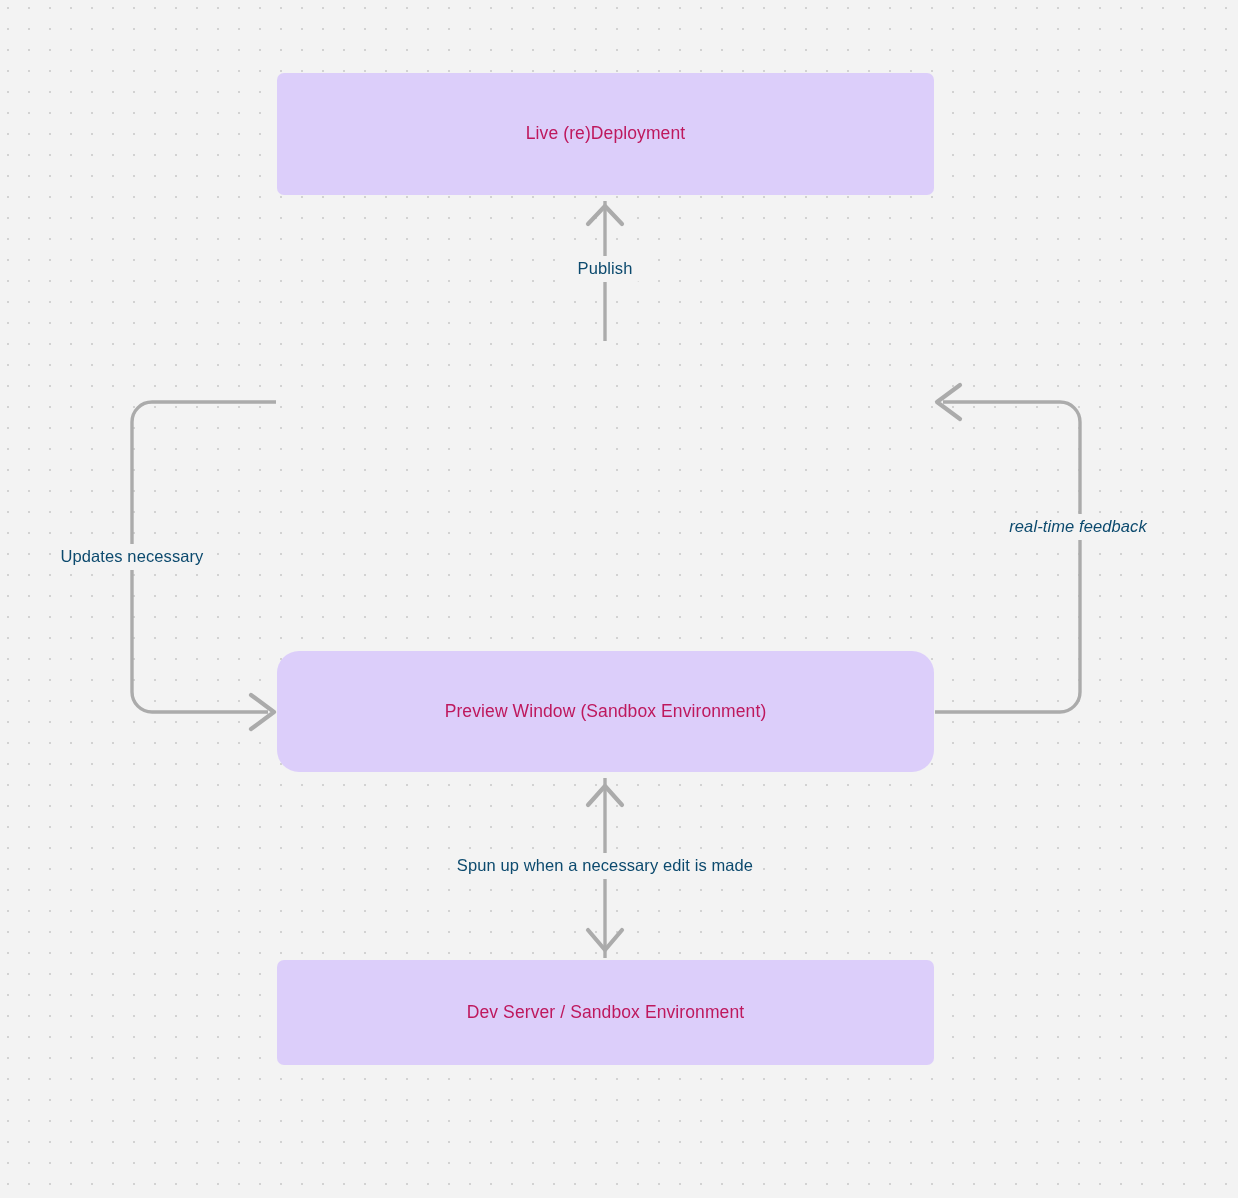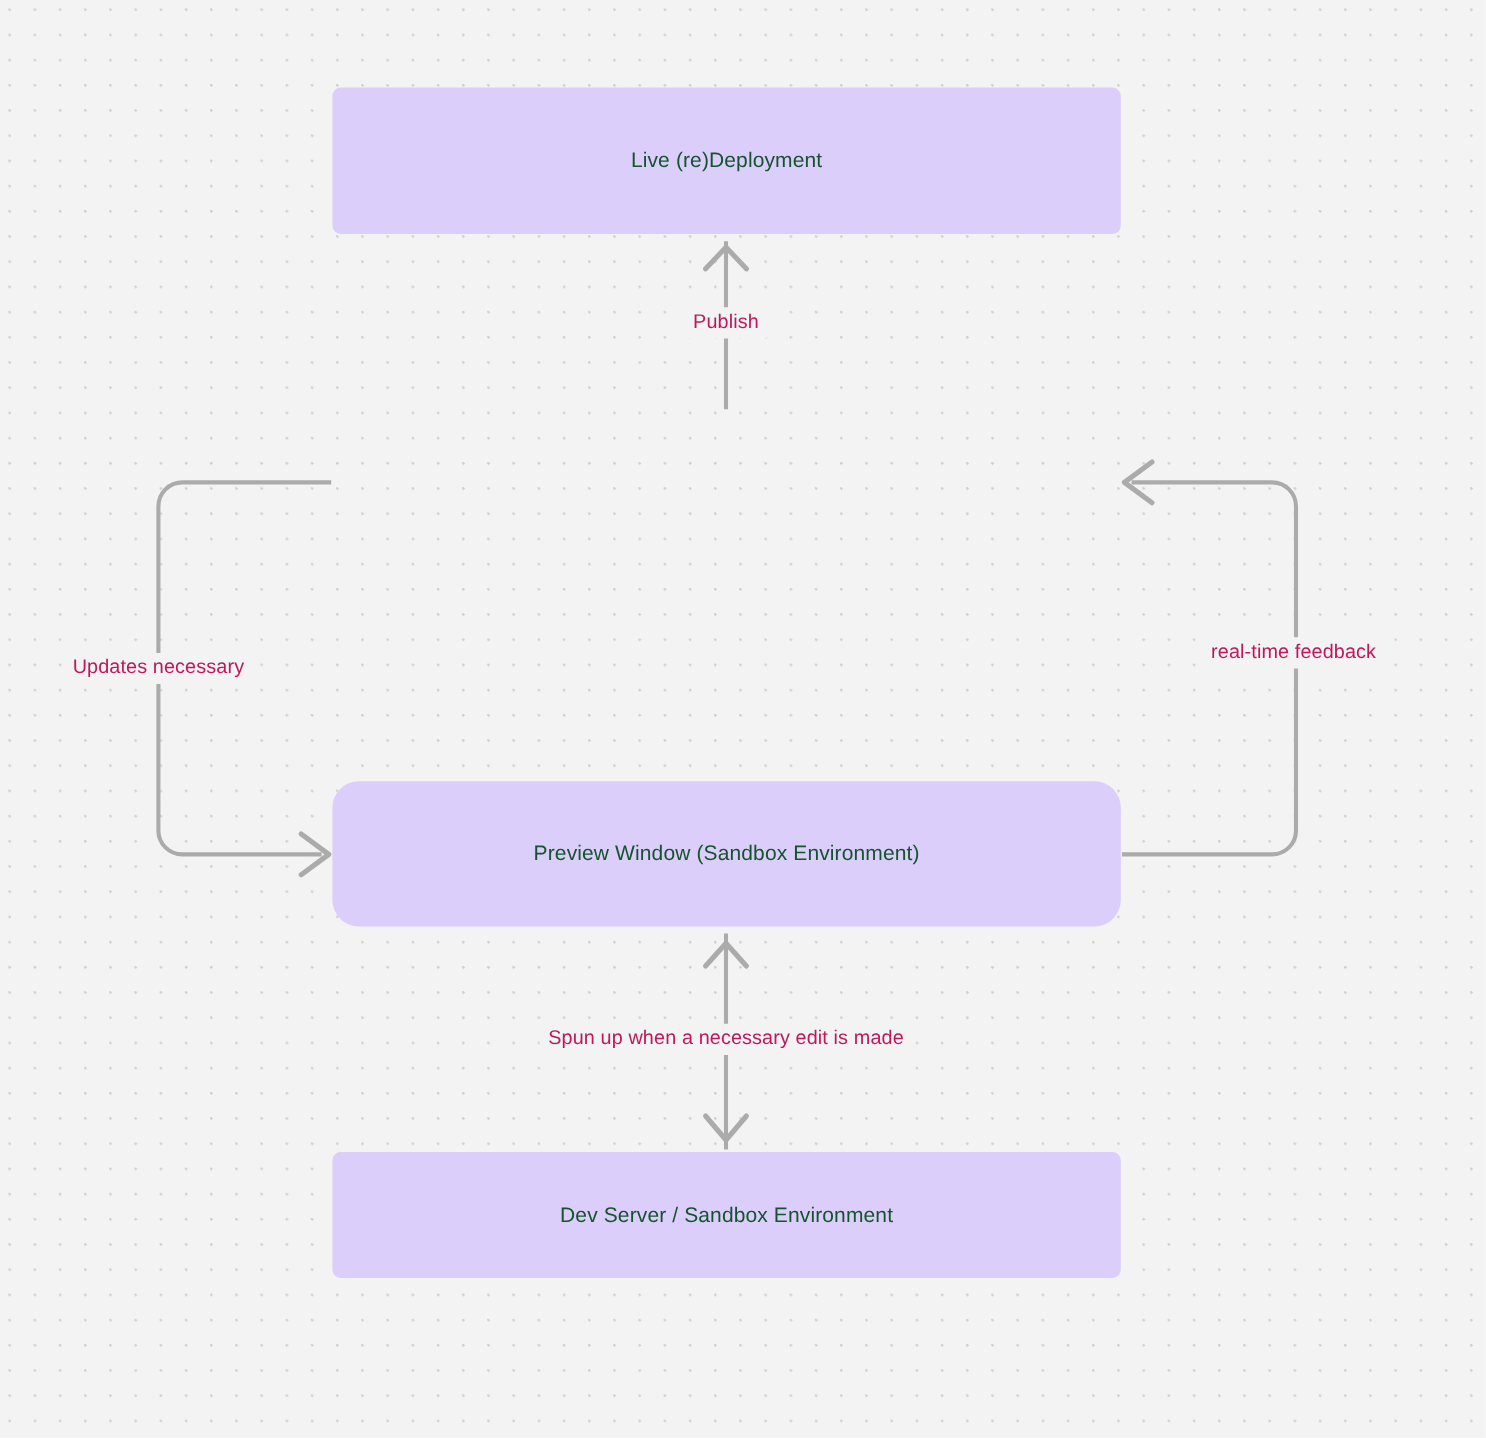--- a/index.html
+++ b/index.html
@@ -31,34 +31,34 @@
     pointer-events: none;
   }
   .node {
     position: absolute;
     box-sizing: border-box;
     background: #dccefa;
     border-radius: 7px;
     display: flex;
     align-items: center;
     justify-content: center;
-    color: #14532d;
+    color: #be185d;
     font-size: 17.5px;
     letter-spacing: 0.1px;
     line-height: 1.25;
     text-align: center;
     padding: 0 14px;
   }
   .node-label {
     display: block;
   }
   .edge-label {
     position: absolute;
     transform: translate(-50%, -50%);
-    color: #be185d;
+    color: #0c4a6e;
     font-size: 16.5px;
     letter-spacing: 0.1px;
     line-height: 1.2;
     white-space: nowrap;
     background: #f3f3f3;
     padding: 3px 7px;
     border-radius: 3px;
   }
 </style>
 </head>
@@ -100,17 +100,17 @@
   </div>
 
   <div class="node" style="left:277px; top:960px; width:657px; height:105px;">
     <span class="node-label">Dev Server / Sandbox Environment</span>
   </div>
 
   <div class="edge-label" style="left:605px; top:269px;">Publish</div>
 
   <div class="edge-label" style="left:132px; top:557px;">Updates necessary</div>
 
-  <div class="edge-label" style="left:1078px; top:544px;">real-time feedback</div>
+  <div class="edge-label" style="left:1078px; top:527px;font-style:italic;">real-time feedback</div>
 
   <div class="edge-label" style="left:605px; top:866px;">Spun up when a necessary edit is made</div>
 
 </div>
 
 </body></html>

